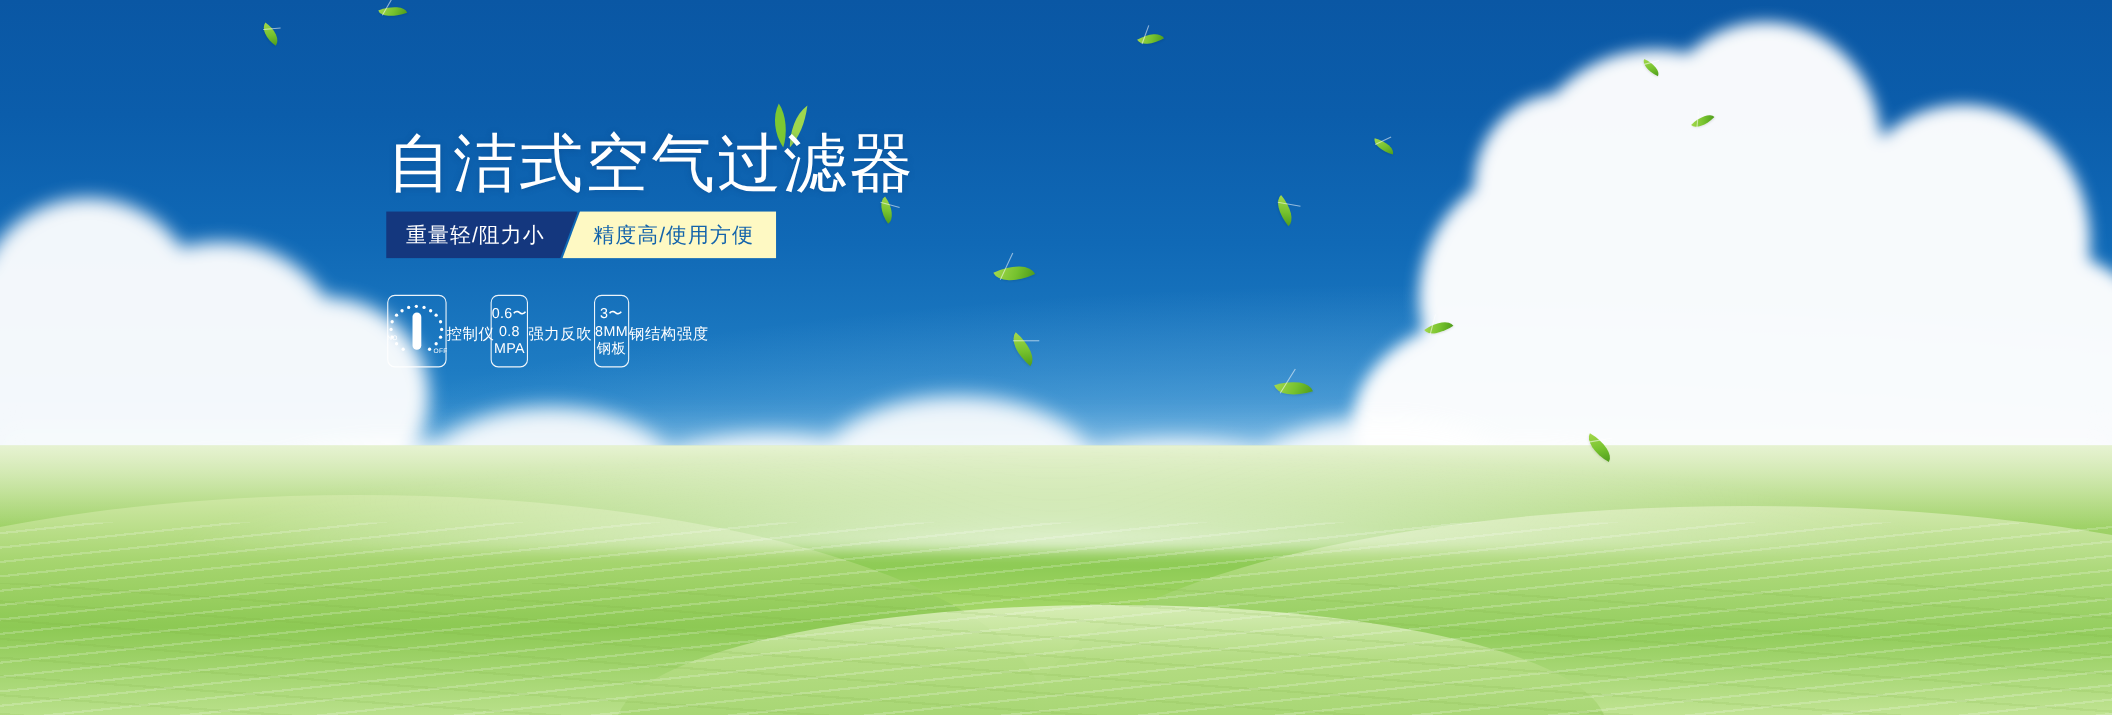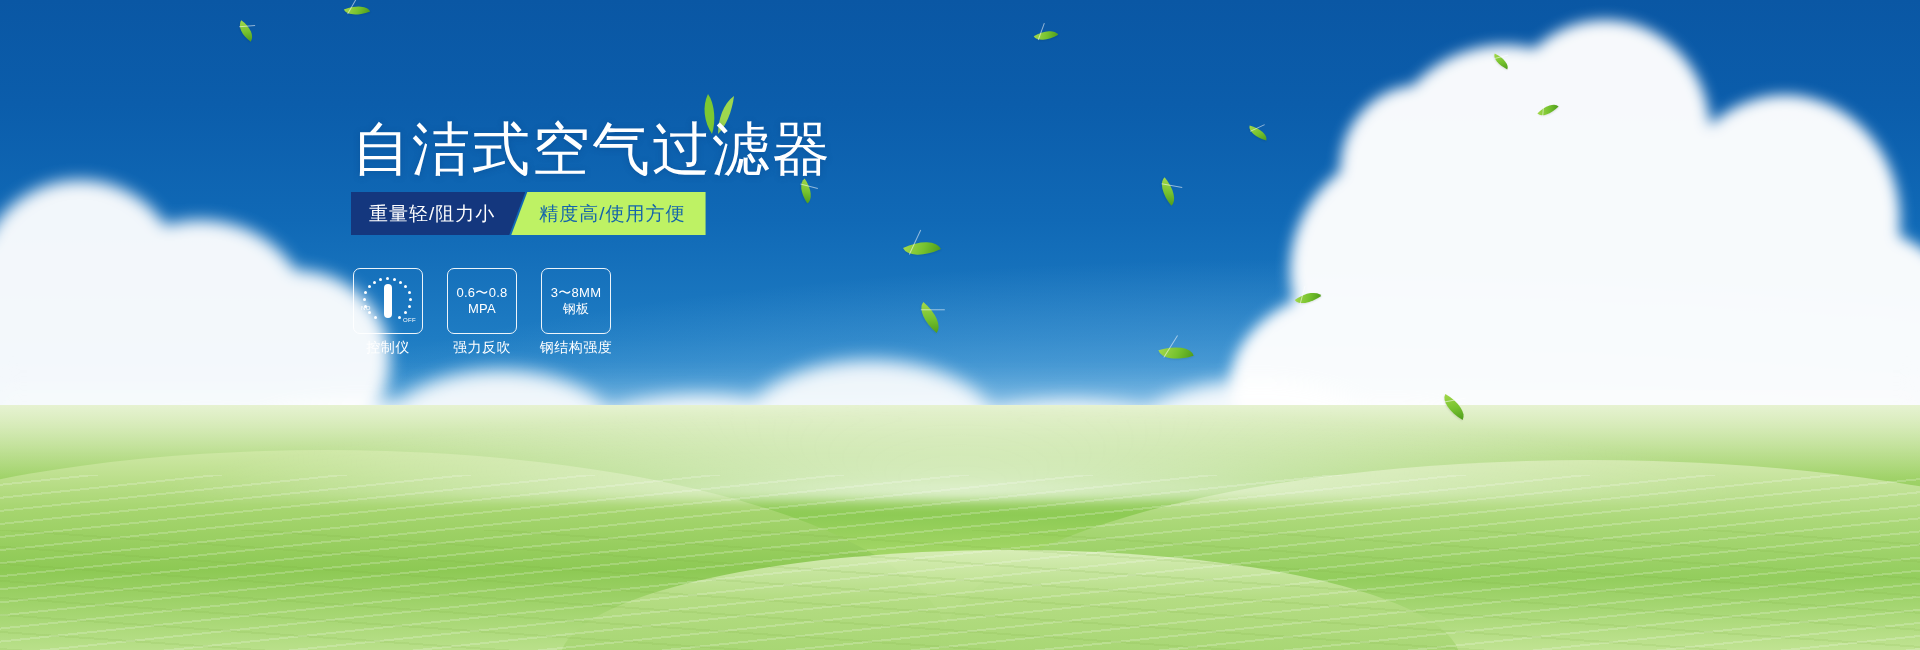--- a/index.html
+++ b/index.html
@@ -138,29 +138,29 @@
     display:flex;align-items:center;justify-content:center;
     font-size:19px;letter-spacing:1px;white-space:nowrap;
   }
   .tag-dark{
     background:#14377e;color:#ffffff;
     padding:0 20px 0 18px;
     clip-path:polygon(0 0, 100% 0, calc(100% - 16px) 100%, 0 100%);
     padding-right:30px;
   }
   .tag-light{
-    background:#bef264;color:#1464ab;
+    background:#fef9c3;color:#1464ab;
     padding:0 20px 0 14px;
     margin-left:-14px;
     clip-path:polygon(16px 0, 100% 0, 100% 100%, 0 100%);
     padding-left:28px;
   }
 
   .features{position:absolute;left:352px;top:268px;display:flex;gap:22px;}
-  .feature{width:72px;display:flex;flex-direction:column;align-items:center;}
+  .feature{width:72px;display:flex;flex-direction:row;align-items:center;}
   .fbox{
     width:70px;height:66px;border:1.6px solid rgba(255,255,255,.92);
     border-radius:7px;display:flex;align-items:center;justify-content:center;
     flex-direction:column;color:#fff;box-sizing:border-box;
   }
   .fbox .ftext{font-size:13px;line-height:16px;text-align:center;letter-spacing:.3px;}
   .fcap{margin-top:5px;font-size:14px;color:#ffffff;white-space:nowrap;letter-spacing:.5px;}
 
   
   .dial{position:relative;width:52px;height:52px;}

